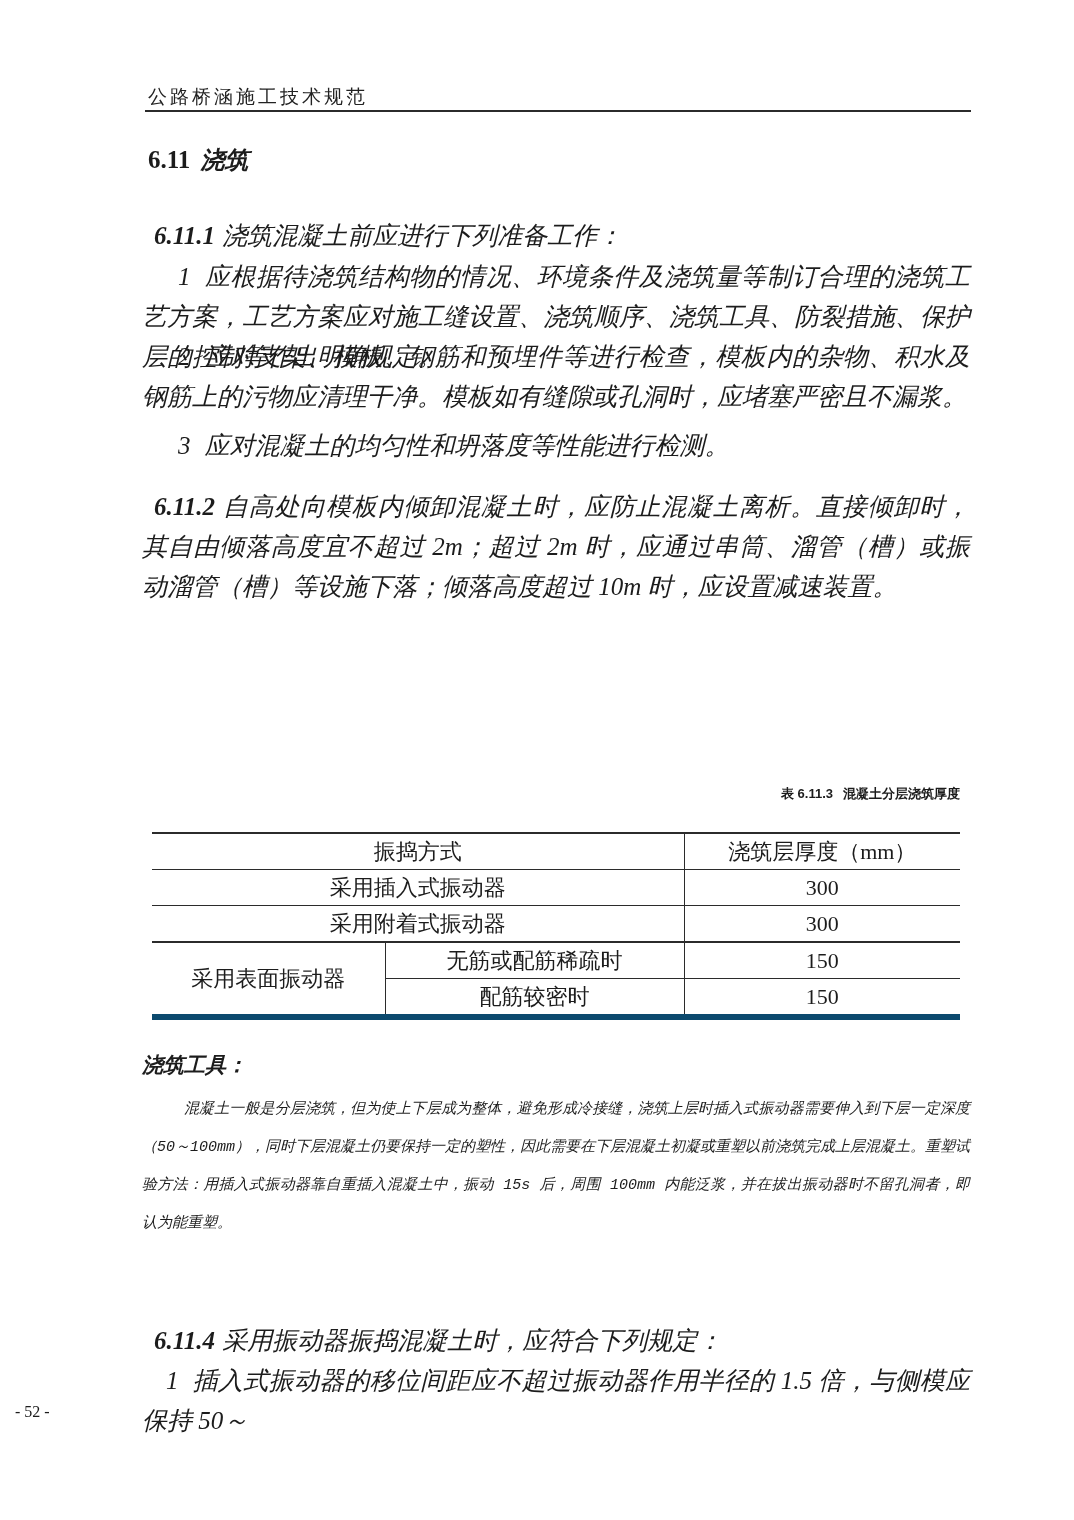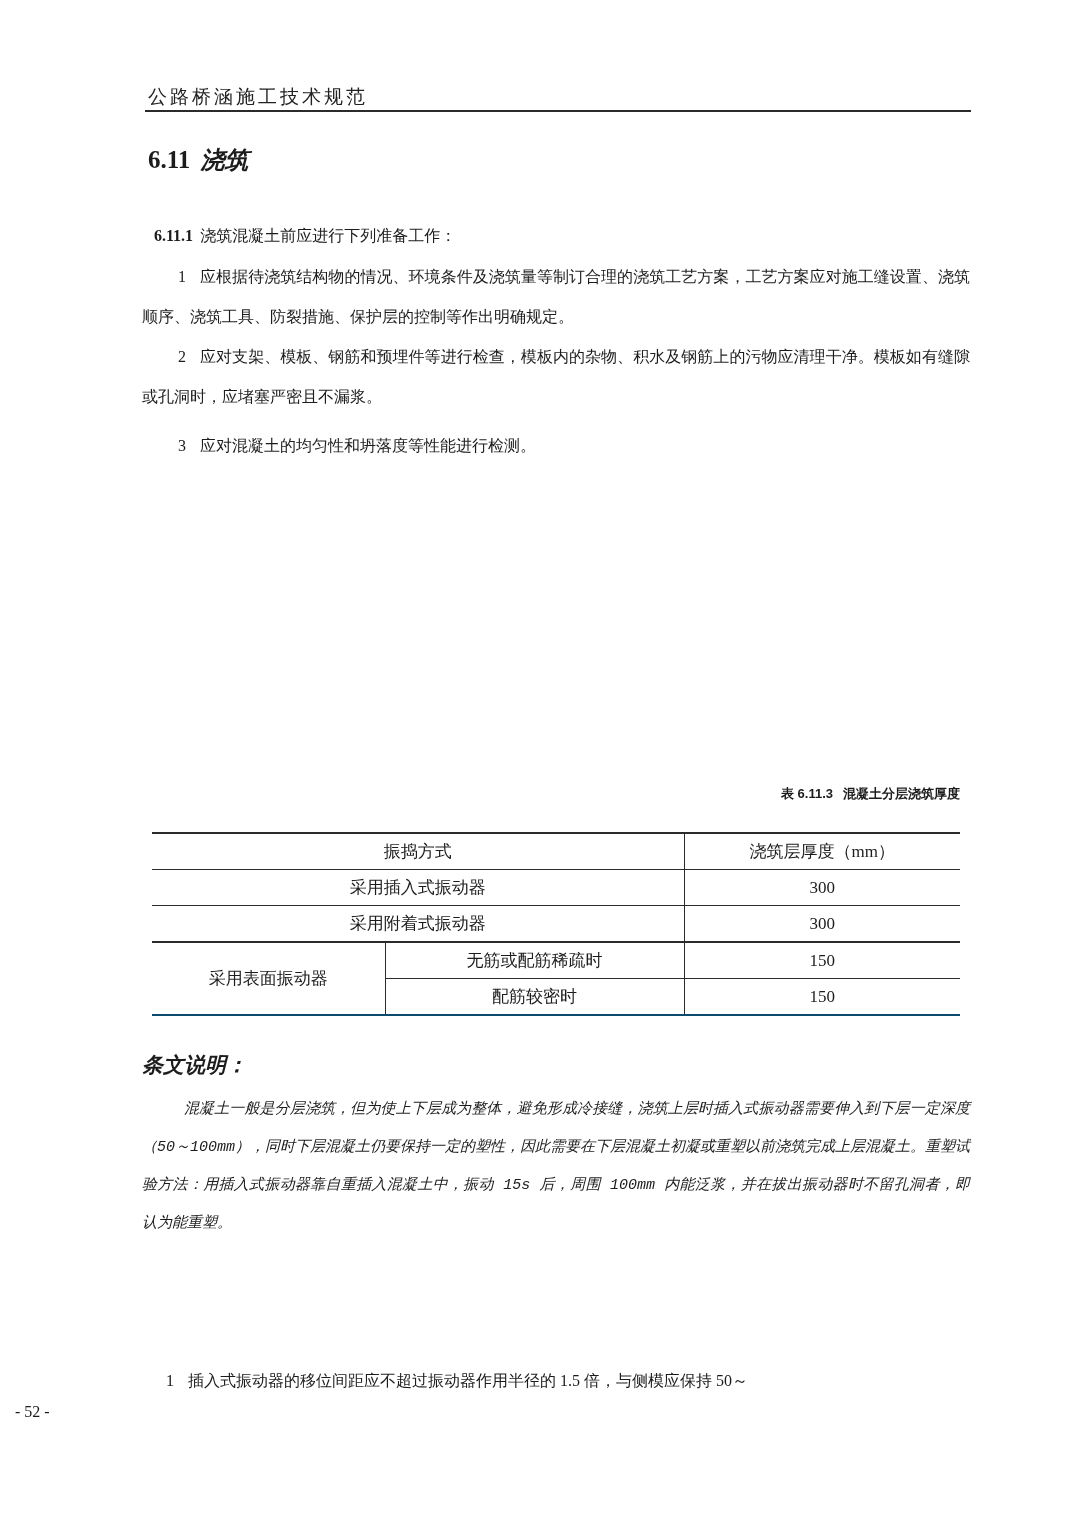--- a/index.html
+++ b/index.html
@@ -15,38 +15,38 @@
   .header-rule {
     position:absolute; top:110px; left:130px; width:826px; height:2px;
     background:#2b2b2b;
   }
   .section-heading { position:absolute; top:144px; left:133px; }
   .h-num { font-weight:bold; font-size:25px; font-family:"Liberation Serif","DejaVu Serif",serif; }
   .h-title { font-weight:bold; font-size:24px; margin-left:10px;
              font-family:"Liberation Sans","DejaVu Sans",sans-serif;font-style:italic; }
   .para {
     position:absolute; left:127px; width:828px; margin:0;
-    font-size:16px; line-height:40px; text-align:justify;
+    font-size:25px; line-height:40px; text-align:justify;font-style:italic;
   }
   .clause { text-indent:12px; }
   .item   { text-indent:36px; }
   .item-small { text-indent:24px; }
   .cnum { font-weight:bold; margin-right:7px; }
   .inum { margin-right:14px; }
   .table-caption {
     position:absolute; top:785px; left:137px; width:808px;
     text-align:right; font-weight:bold; font-size:13px;
     font-family:"Liberation Sans","DejaVu Sans",sans-serif;
   }
   .cap-label { margin-right:10px; }
   table.spec {
     position:absolute; top:832px; left:137px; width:808px;
     border-collapse:collapse; table-layout:fixed;
-    border-top:2px solid #2b2b2b; border-bottom:2px solid #0c4a6e;
-    font-size:17px;
+    border-top:2px solid #2b2b2b; border-bottom:6px solid #0c4a6e;
+    font-size:22px;
   }
   table.spec td {
     height:35px; padding:0; text-align:center; vertical-align:middle;
     border-bottom:1px solid #2b2b2b; color:#1c1c1c;
   }
   table.spec tr.group-top td { border-bottom-width:2px; }
   table.spec td.v-left { border-left:1px solid #2b2b2b; }
   table.spec td.rowspan-cell { border-bottom:none; }
   .commentary-label {
     position:absolute; top:1051px; left:127px;
@@ -73,20 +73,21 @@
   </div>
 
   <p class="para clause" style="top:216px"><span class="cnum">6.11.1</span><span>浇筑混凝土前应进行下列准备工作：</span></p>
 
   <p class="para item" style="top:257px"><span class="inum">1</span><span>应根据待浇筑结构物的情况、环境条件及浇筑量等制订合理的浇筑工艺方案，工艺方案应对施工缝设置、浇筑顺序、浇筑工具、防裂措施、保护层的控制等作出明确规定。</span></p>
 
   <p class="para item" style="top:337px"><span class="inum">2</span><span>应对支架、模板、钢筋和预埋件等进行检查，模板内的杂物、积水及钢筋上的污物应清理干净。模板如有缝隙或孔洞时，应堵塞严密且不漏浆。</span></p>
 
   <p class="para item" style="top:426px"><span class="inum">3</span><span>应对混凝土的均匀性和坍落度等性能进行检测。</span></p>
 
+  <p class="para clause" style="top:487px"><span class="cnum">6.11.2</span><span>自高处向模板内倾卸混凝土时，应防止混凝土离析。直接倾卸时，其自由倾落高度宜不超过 2m；超过 2m 时，应通过串筒、溜管（槽）或振动溜管（槽）等设施下落；倾落高度超过 10m 时，应设置减速装置。</span></p>
 
 
   <div class="table-caption">
     <span class="cap-label">表 6.11.3</span><span>混凝土分层浇筑厚度</span>
   </div>
 
   <table class="spec">
     <colgroup>
         <col style="width:233px">
         <col style="width:299px">
@@ -110,22 +111,23 @@
       <td class="v-left">无筋或配筋稀疏时</td>
       <td class="v-left">150</td>
     </tr>
     <tr>
       <td class="v-left">配筋较密时</td>
       <td class="v-left">150</td>
     </tr>
   </tbody>
     </table>
 
-  <div class="commentary-label">条文说明：</div>
+  <div class="commentary-label">浇筑工具：</div>
 
   <p class="para commentary-text" style="top:1091px">混凝土一般是分层浇筑，但为使上下层成为整体，避免形成冷接缝，浇筑上层时插入式振动器需要伸入到下层一定深度（50～100mm），同时下层混凝土仍要保持一定的塑性，因此需要在下层混凝土初凝或重塑以前浇筑完成上层混凝土。重塑试验方法：用插入式振动器靠自重插入混凝土中，振动 15s 后，周围 100mm 内能泛浆，并在拔出振动器时不留孔洞者，即认为能重塑。</p>
 
+  <p class="para clause" style="top:1321px"><span class="cnum">6.11.4</span><span>采用振动器振捣混凝土时，应符合下列规定：</span></p>
 
   <p class="para item-small" style="top:1361px"><span class="inum">1</span><span>插入式振动器的移位间距应不超过振动器作用半径的 1.5 倍，与侧模应保持 50～</span></p>
 
   <div class="page-footer">- 52 -</div>
 
 </div>
 
 </body></html>

